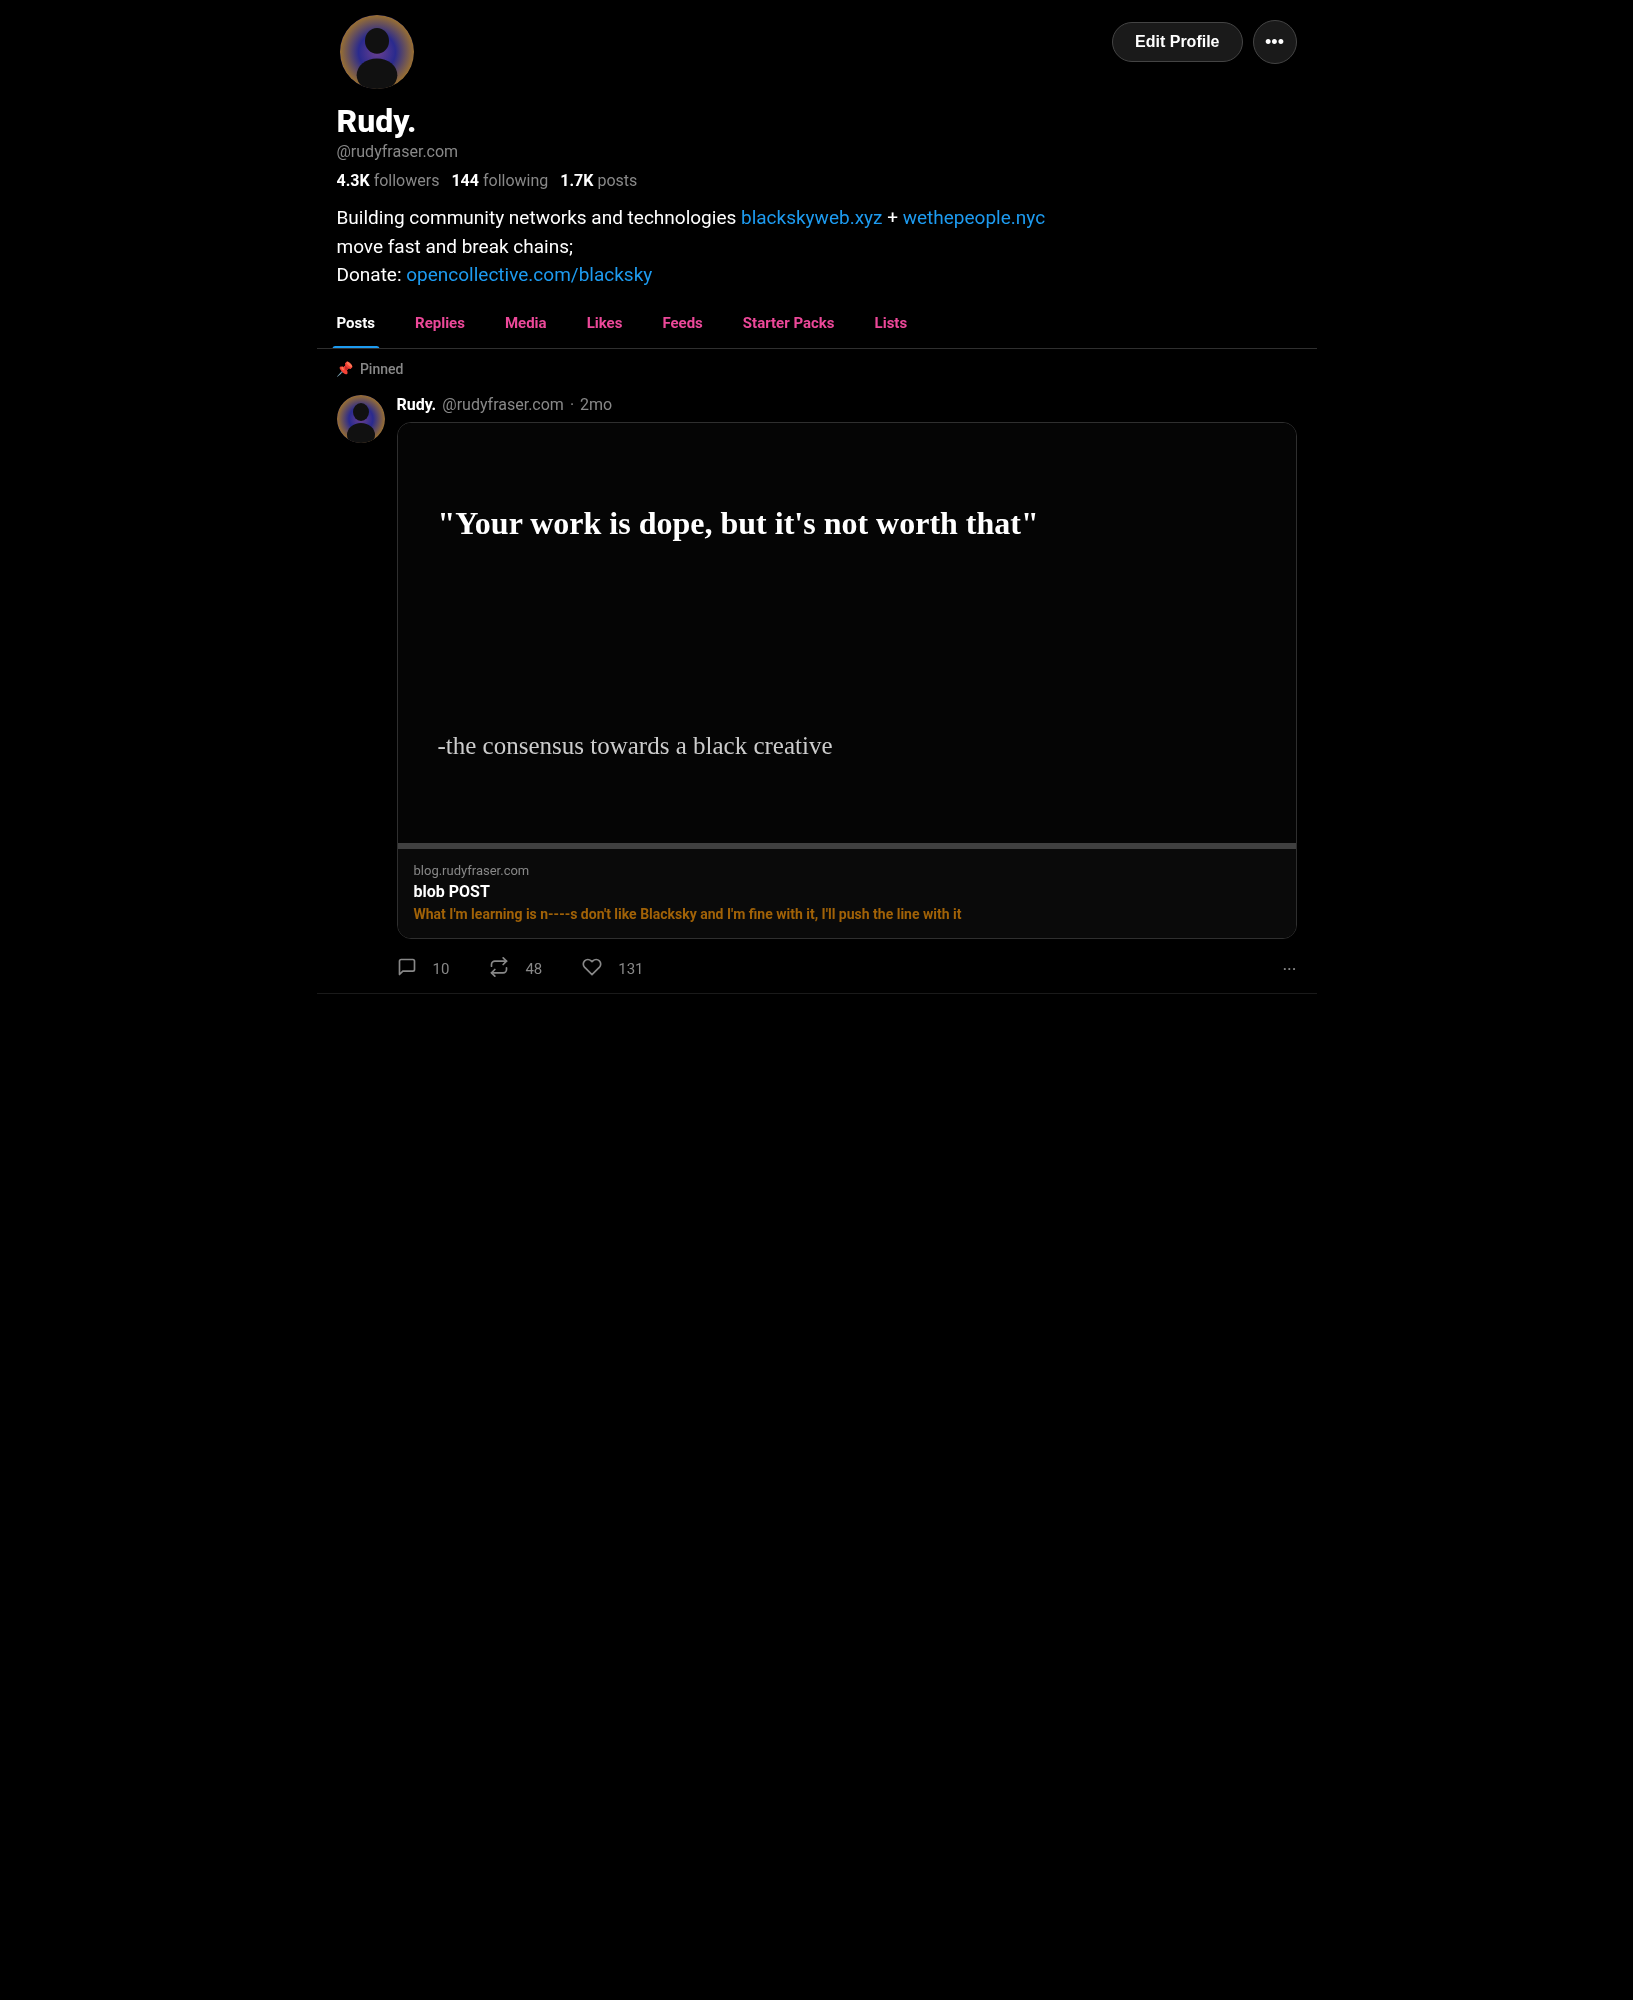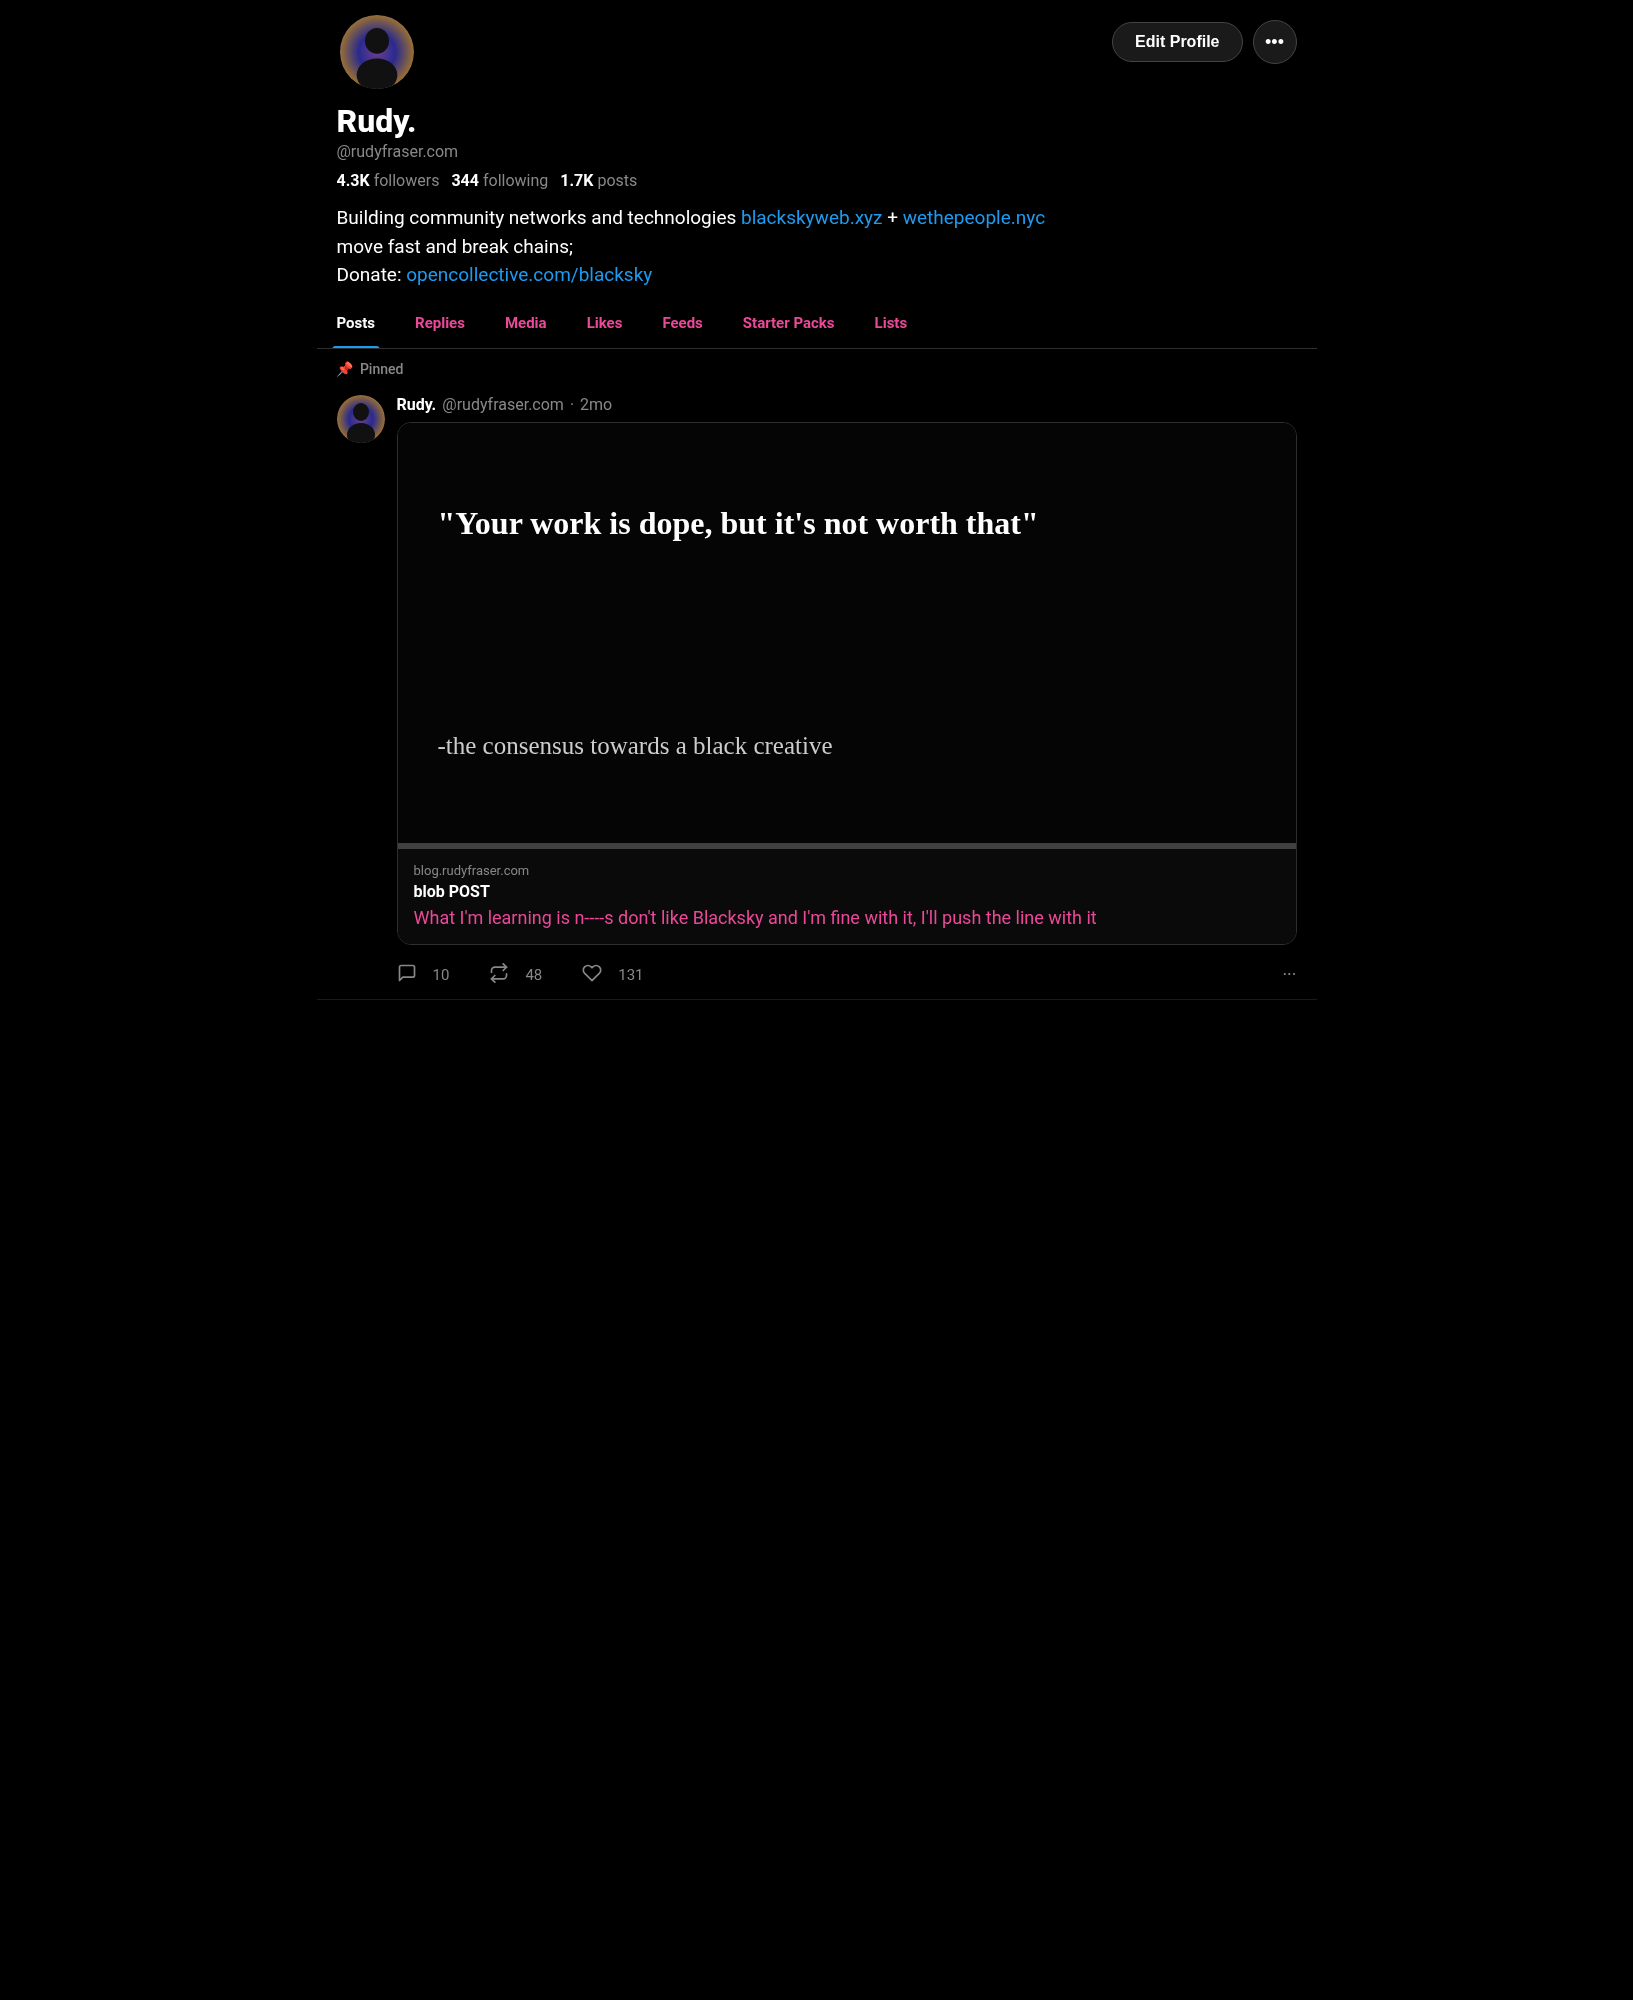--- a/index.html
+++ b/index.html
@@ -256,23 +256,24 @@
     }
 
     .link-title {
       font-size: 16px;
       font-weight: 700;
       color: #fff;
       margin-bottom: 4px;
     }
 
     .link-description {
-      font-size: 18px;
-      color: #ec4899;
+      font-size: 14px;
+      color: #a16207;
       line-height: 1.4;
+      font-weight: bold;
     }
 
     .post-actions {
       display: flex;
       gap: 40px;
       align-items: center;
       padding-top: 10px;
     }
 
     .action-item {
@@ -324,21 +325,21 @@
 
   <div class="profile-name">Rudy.</div>
   <div class="profile-handle">@rudyfraser.com</div>
 
   <div class="profile-stats">
     <span>
       <span class="stat-count">4.3K</span>
       <span class="stat-label"> <span>followers</span></span>
     </span>
     <span>
-      <span class="stat-count">344</span>
+      <span class="stat-count">144</span>
       <span class="stat-label"> <span>following</span></span>
     </span>
     <span>
       <span class="stat-count">1.7K</span>
       <span class="stat-label"> <span>posts</span></span>
     </span>
   </div>
 
   <div class="profile-bio">
     <span>Building community networks and technologies </span><a href="#">blackskyweb.xyz</a><span> + </span><a href="#">wethepeople.nyc</a><br>

